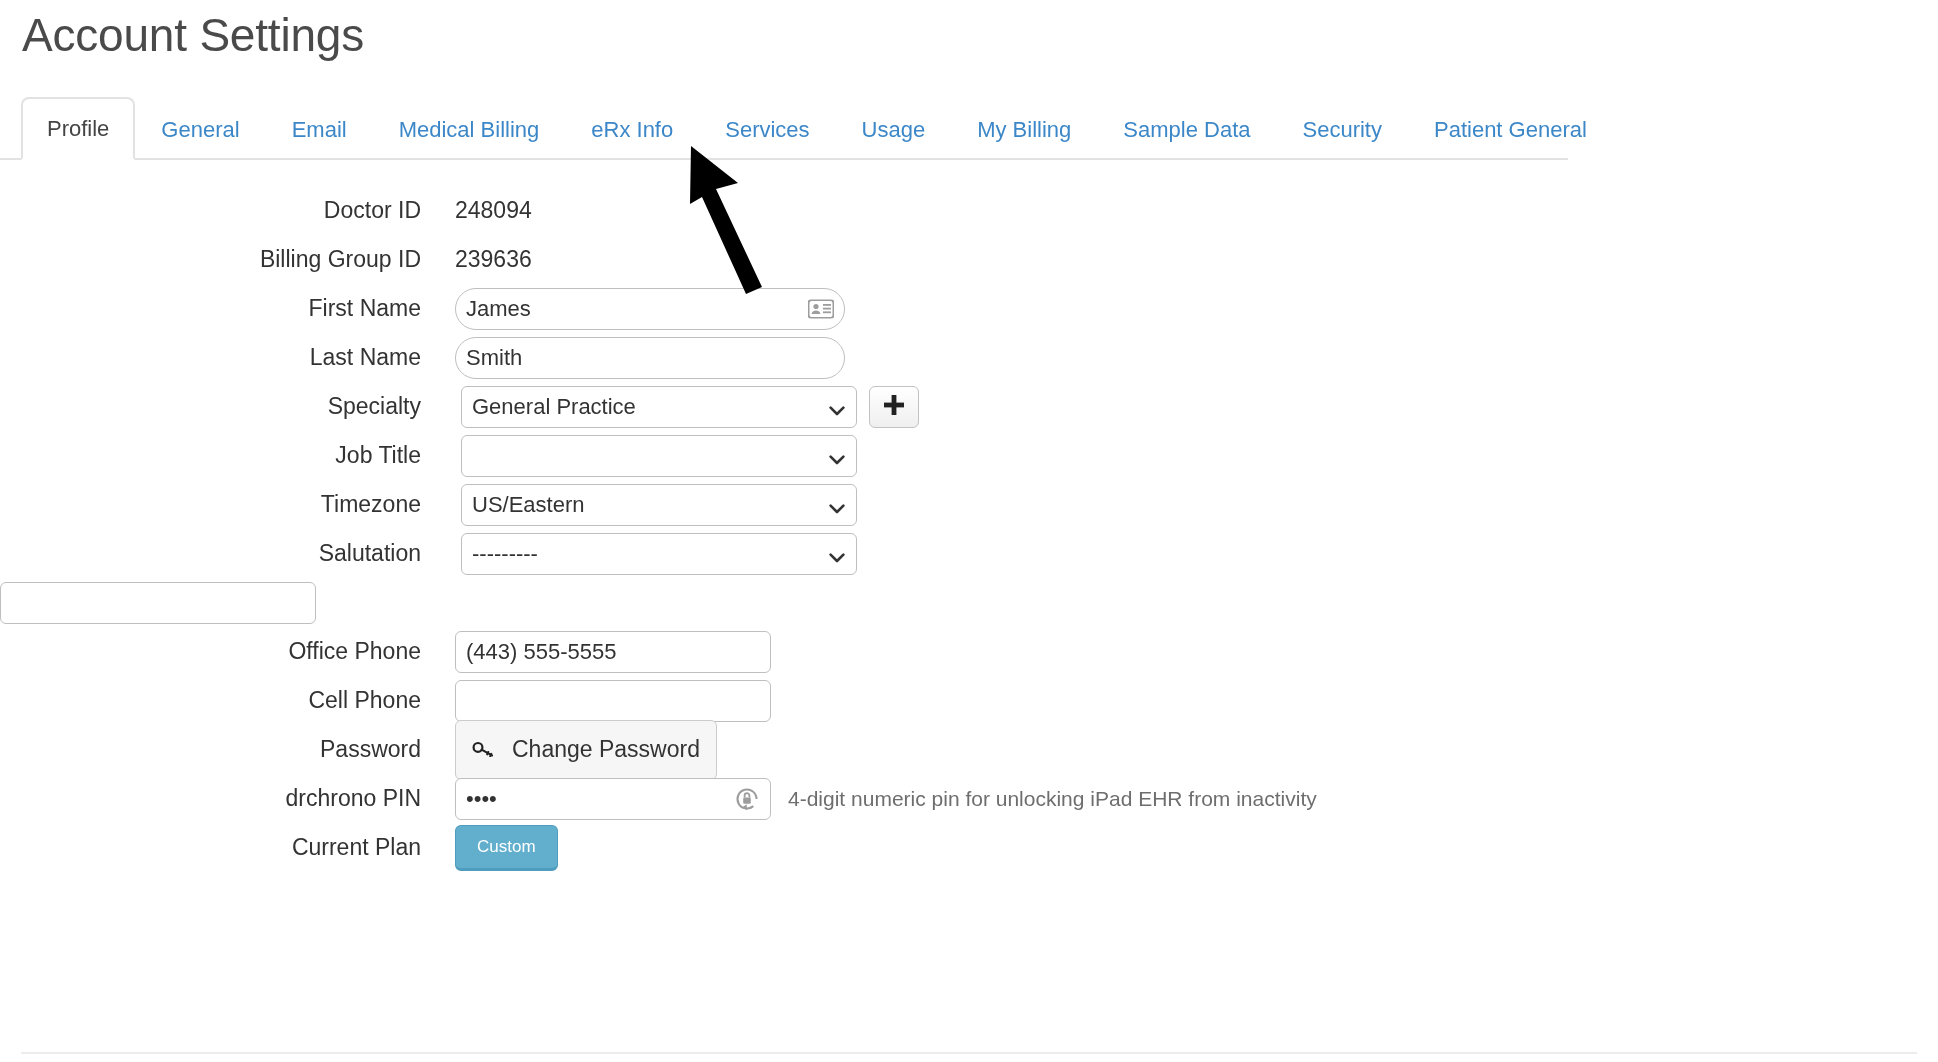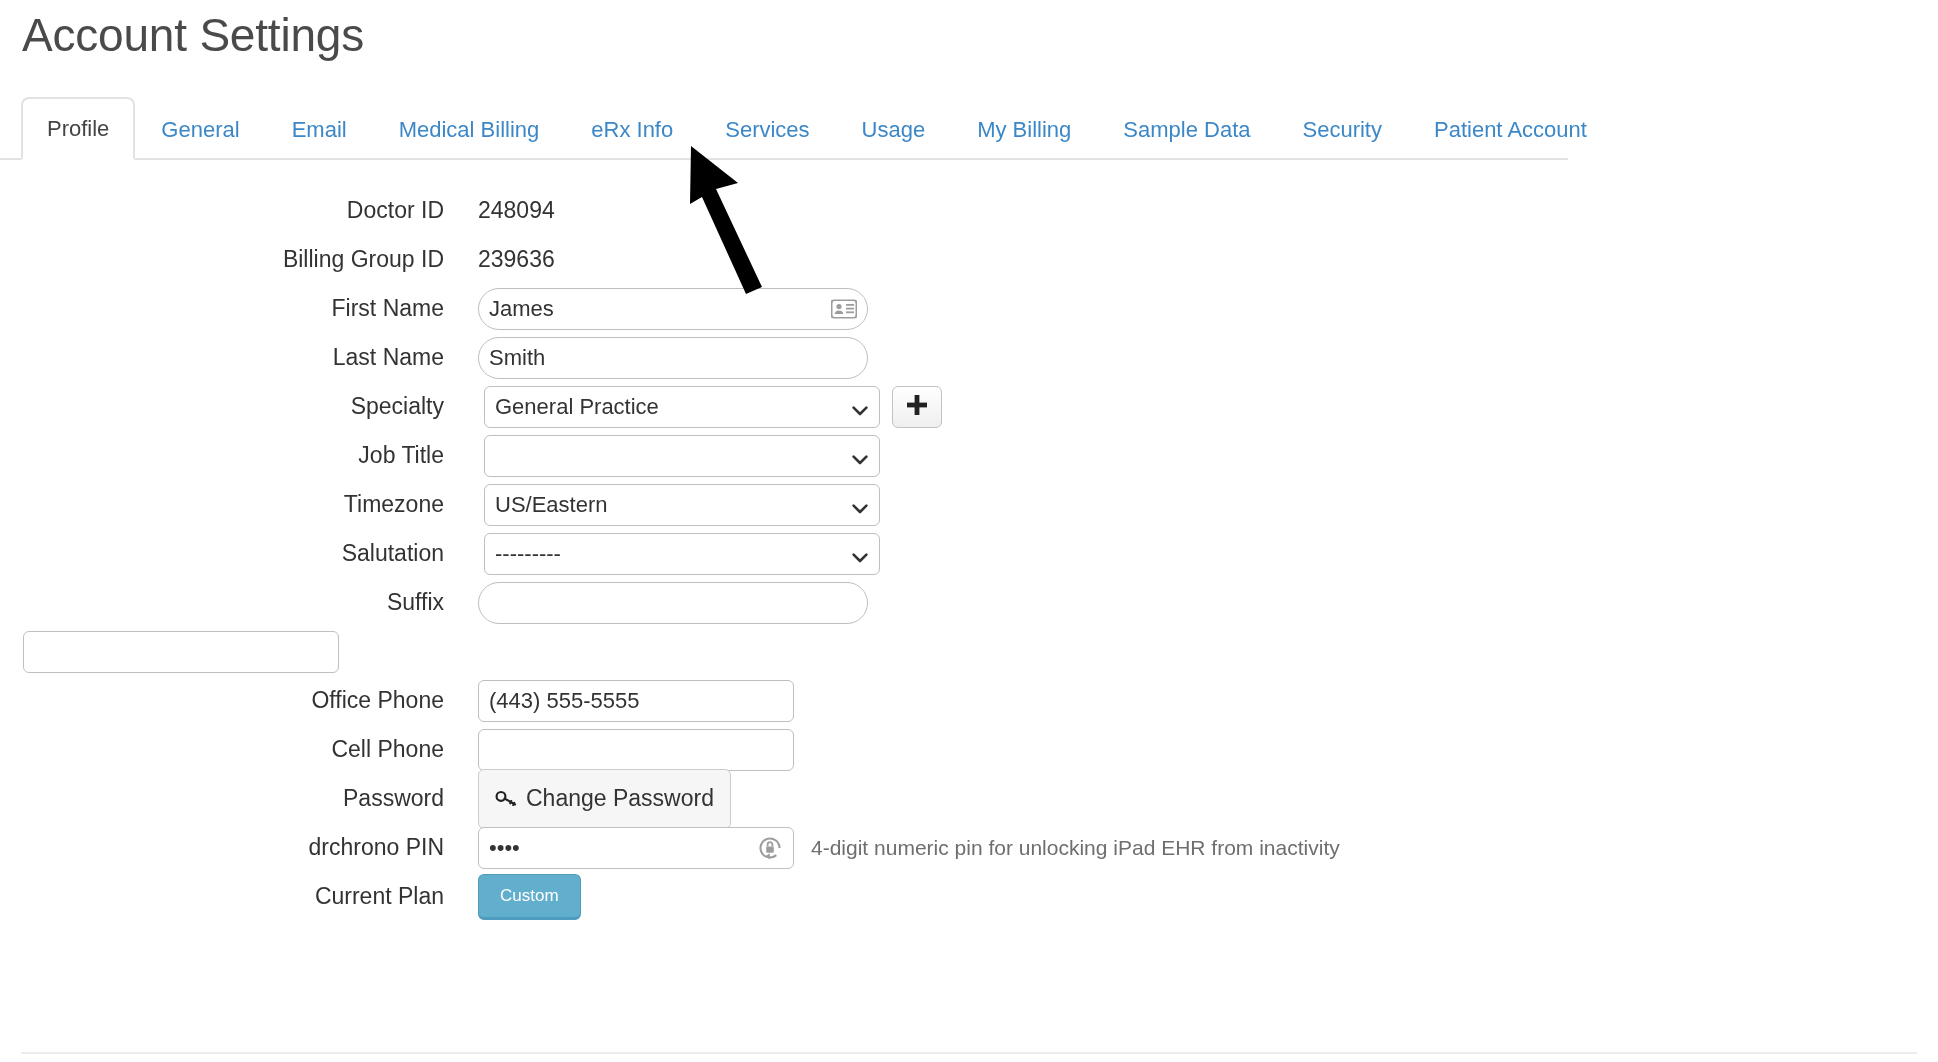--- a/index.html
+++ b/index.html
@@ -86,21 +86,20 @@
     position: absolute;
     left: 0;
     top: 186px;
     width: 1938px;
   }
   .row {
     display: flex;
     align-items: center;
     height: 49px;
     position: relative;
-    margin-left: 23px;
   }
   .row .label {
     width: 455px;
     text-align: right;
     padding-right: 34px;
     box-sizing: border-box;
     font-size: 23px;
     color: #333333;
     white-space: nowrap;
   }
@@ -195,21 +194,21 @@
     align-items: center;
     justify-content: center;
     cursor: pointer;
     padding: 0;
   }
 
   
   .btn-plain {
     display: inline-flex;
     align-items: center;
-    gap: 9px;
+    gap: 18px;
     height: 60px;
     padding: 0 16px;
     box-sizing: border-box;
     border: 1px solid #cccccc;
     border-radius: 6px;
     background: #f6f6f6;
     font-size: 23px;
     font-family: "Liberation Sans", sans-serif;
     color: #333333;
     cursor: pointer;
@@ -296,21 +295,21 @@
       <div class="tab">
           <span>My Billing</span>
         </div>
       <div class="tab">
           <span>Sample Data</span>
         </div>
       <div class="tab">
           <span>Security</span>
         </div>
       <div class="tab">
-          <span>Patient Account</span>
+          <span>Patient General</span>
         </div>
     </div>
   </div>
 
   <div class="form">
 
     <div class="row">
       <div class="label">Doctor ID</div>
       <div class="control">
         <span class="static-value">248094</span>
@@ -415,26 +414,20 @@
           </select>
           <span class="sel-chevron">
             <svg viewBox="0 0 16 10" width="16" height="10" xmlns="http://www.w3.org/2000/svg">
               <path d="M1.6 1.6 L8 8 L14.4 1.6" fill="none" stroke="#333" stroke-width="2.6" stroke-linecap="round" stroke-linejoin="round"></path>
             </svg>
           </span>
         </span>
       </div>
     </div>
 
-    <div class="row">
-      <div class="label">Suffix</div>
-      <div class="control">
-        <input class="txt w-narrow" type="text" value="" style="">
-      </div>
-    </div>
 
 
     <div class="row">
       <div class="control">
         <input class="txt w-wide" type="text" value="" style="">
       </div>
     </div>
 
     <div class="row">
       <div class="label">Office Phone</div>

